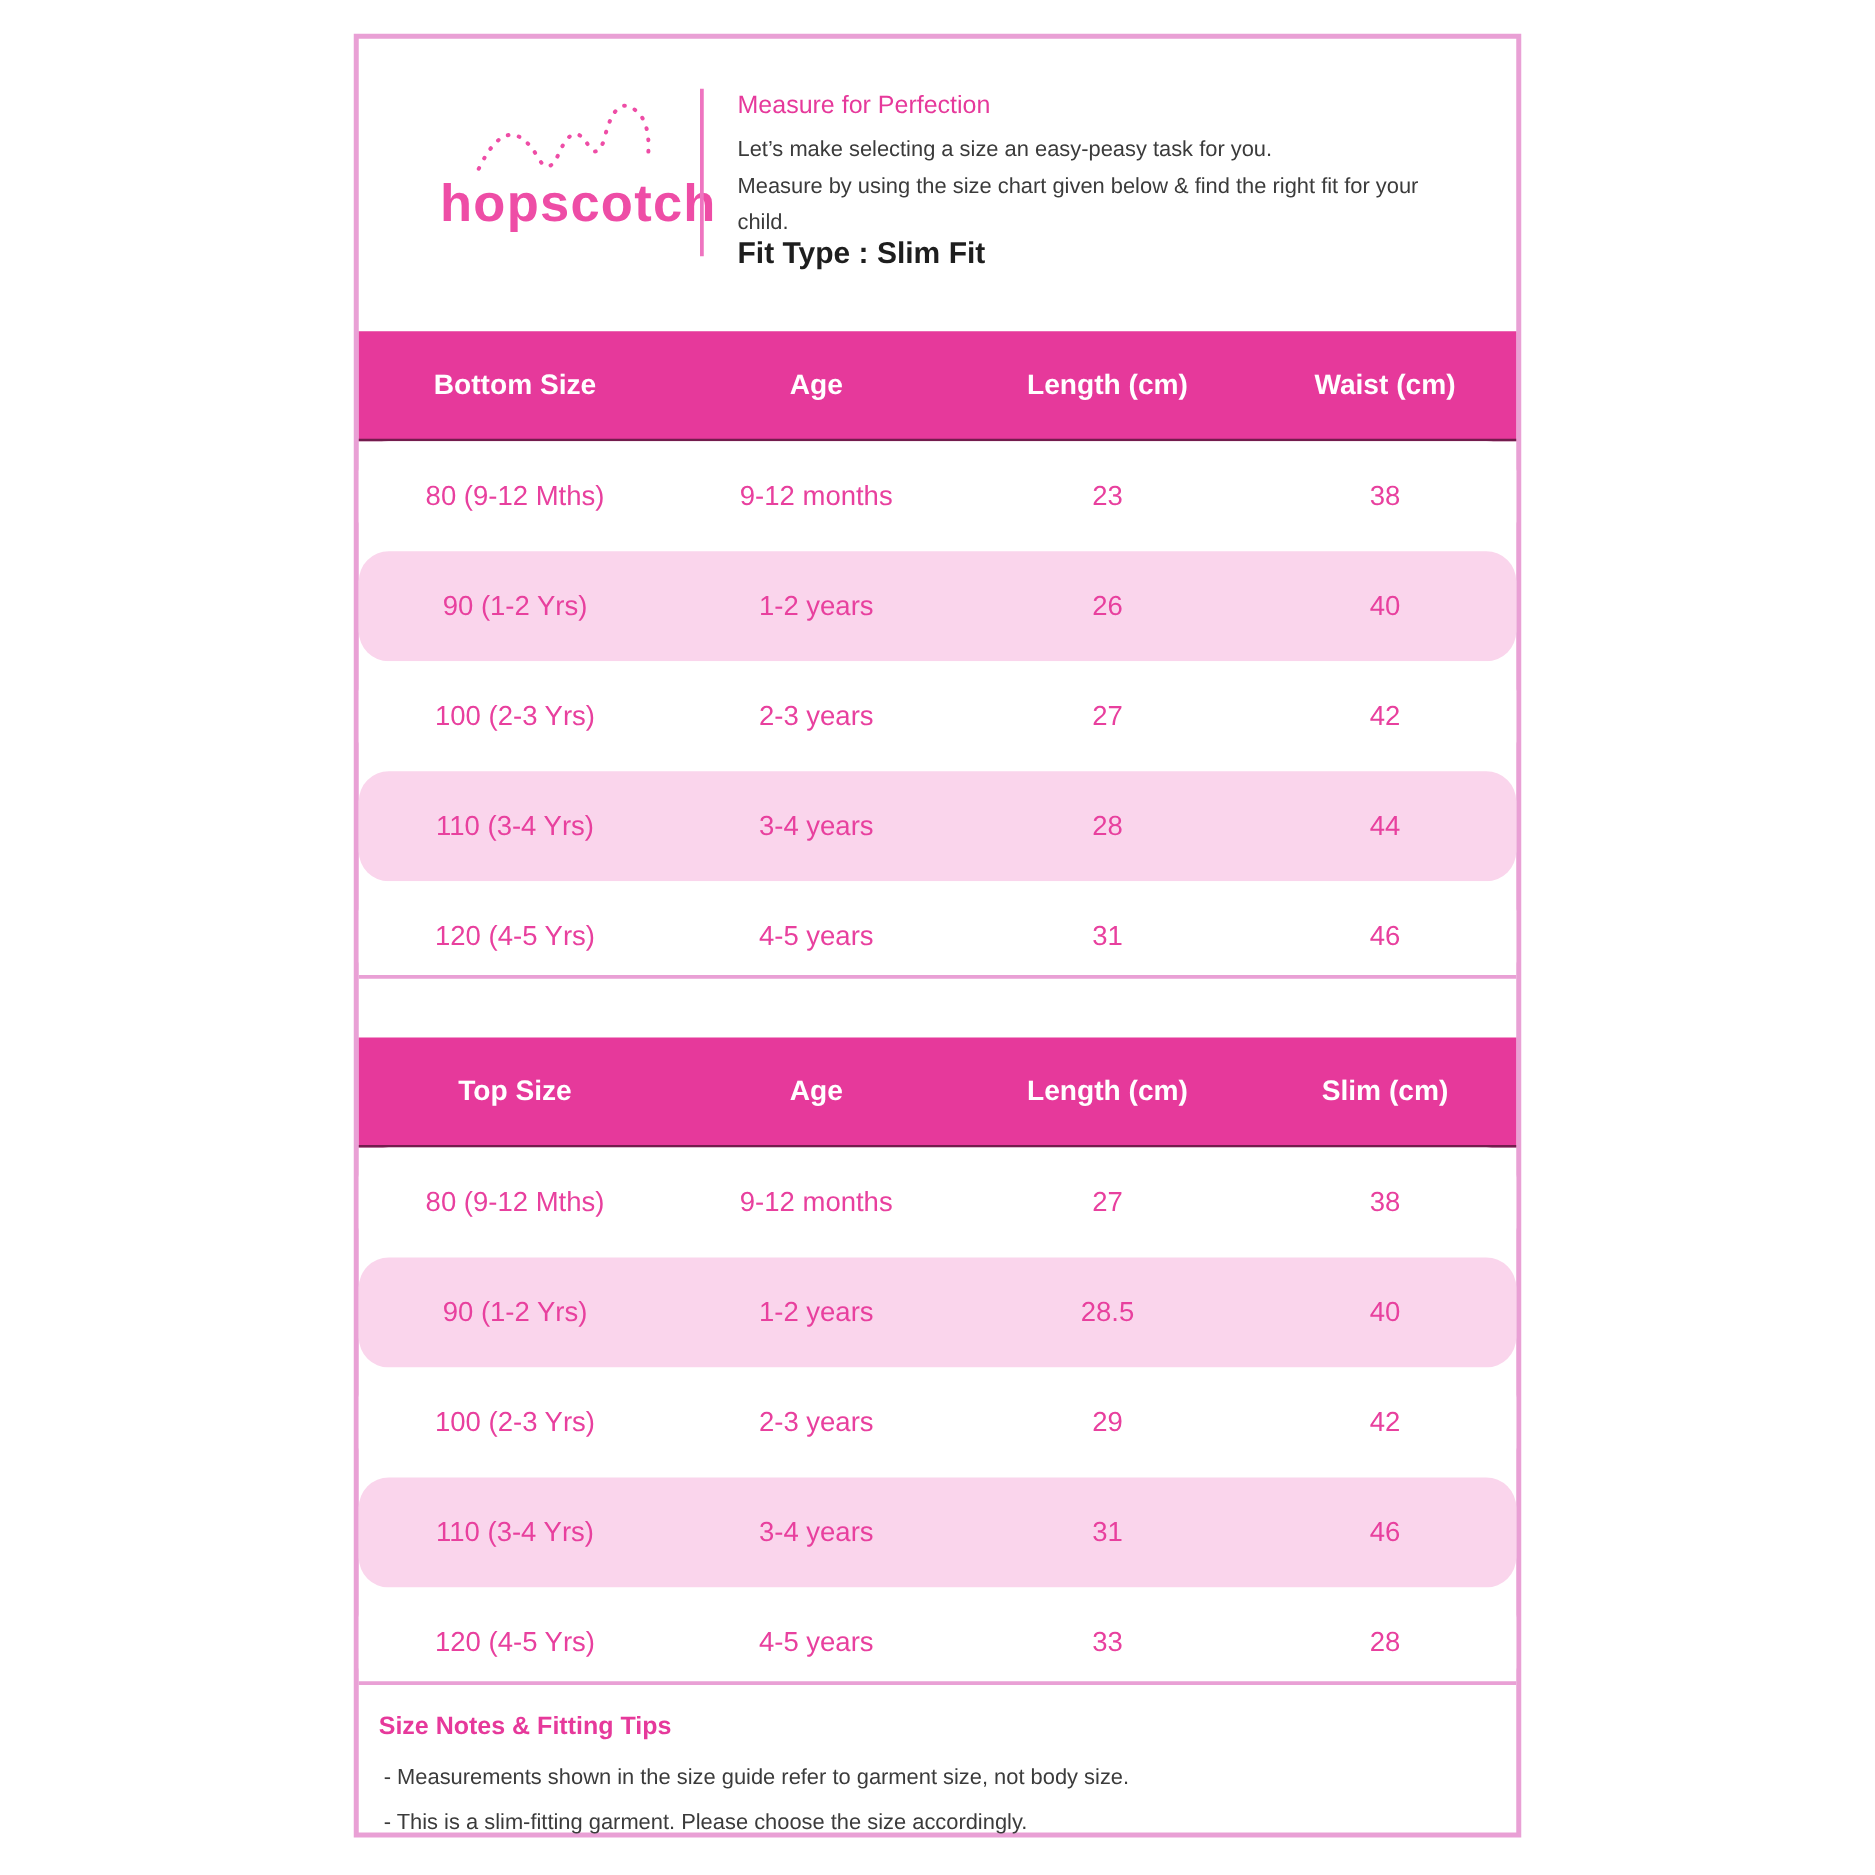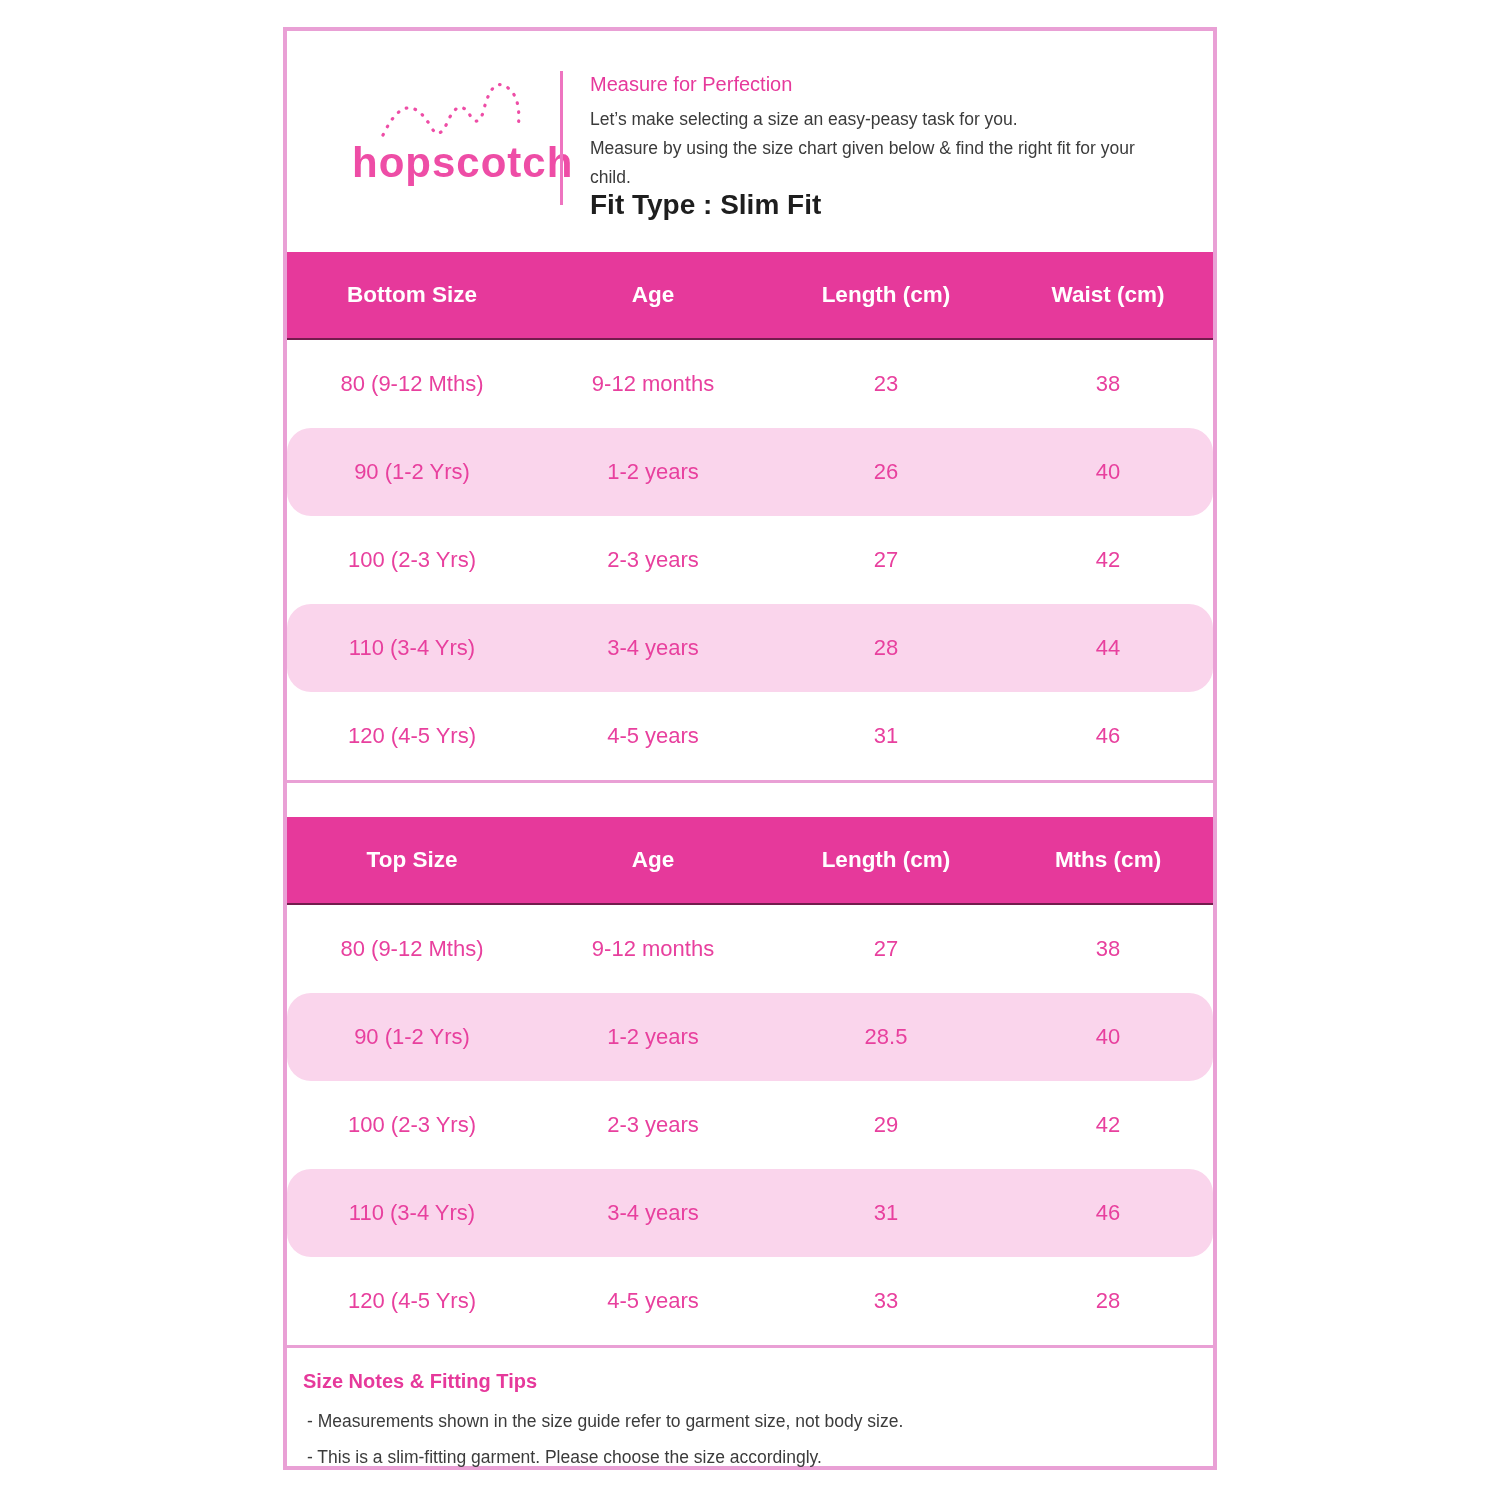--- a/index.html
+++ b/index.html
@@ -9,30 +9,30 @@
     border:4px solid #E9A0D5;background:#ffffff;box-sizing:border-box;}
 
   
   .logo-arcs{position:absolute;left:92px;top:36px;width:160px;height:78px;}
   .logo-text{position:absolute;left:65px;top:108px;font-size:42px;font-weight:600;
     color:#EE4DA6;letter-spacing:1px;}
   .v-divider{position:absolute;left:273px;top:40px;width:3px;height:134px;background:#EE74C0;}
   .intro-title{position:absolute;left:303px;top:42px;font-size:20px;font-weight:400;color:#E6399B;}
   .intro-desc{position:absolute;left:303px;top:74px;width:588px;font-size:17.5px;
     line-height:29px;color:#3B3B3B;}
-  .fit-type{position:absolute;left:303px;top:158px;font-size:28px;font-weight:600;color:#1E1E1E;}
+  .fit-type{position:absolute;left:303px;top:158px;font-size:24px;font-weight:600;color:#1E1E1E;}
 
   
   .size-table{position:absolute;left:0;width:926px;}
   .table-1{top:221px;}
   .table-2{top:786px;}
   .thead{display:grid;grid-template-columns:250px 232px 234px 210px;height:88px;
     background:#E6399B;color:#ffffff;font-weight:700;font-size:22.5px;
     align-items:center;text-align:center;box-sizing:border-box;
-    border-bottom:2px solid rgba(0,0,0,0.5);}
+    border-bottom:2px solid rgba(0,0,0,0.5);margin-top:13px;}
   .trow{display:grid;grid-template-columns:250px 232px 234px 210px;height:88px;
     align-items:center;text-align:center;font-size:22px;color:#E8409E;border-radius:24px;}
   .tbody .trow:nth-child(odd){background:#ffffff;}
   .tbody .trow:nth-child(even){background:#FAD5EC;}
 
   .sep{position:absolute;left:0;width:926px;height:3px;background:#E9A0D5;}
   .sep-1{top:749px;}
   .sep-2{top:1314px;}
 
   
@@ -100,21 +100,21 @@
         </div>
     </div>
 
     <div class="sep sep-1"></div>
 
     <div class="size-table table-2">
       <div class="thead">
           <div>Top Size</div>
           <div>Age</div>
           <div>Length (cm)</div>
-          <div>Mths (cm)</div>
+          <div>Slim (cm)</div>
         </div>
       <div class="tbody">
           <div class="trow">
             <div>80 (9-12 Mths)</div>
             <div>9-12 months</div>
             <div>27</div>
             <div>38</div>
           </div>
           <div class="trow">
             <div>90 (1-2 Yrs)</div>

